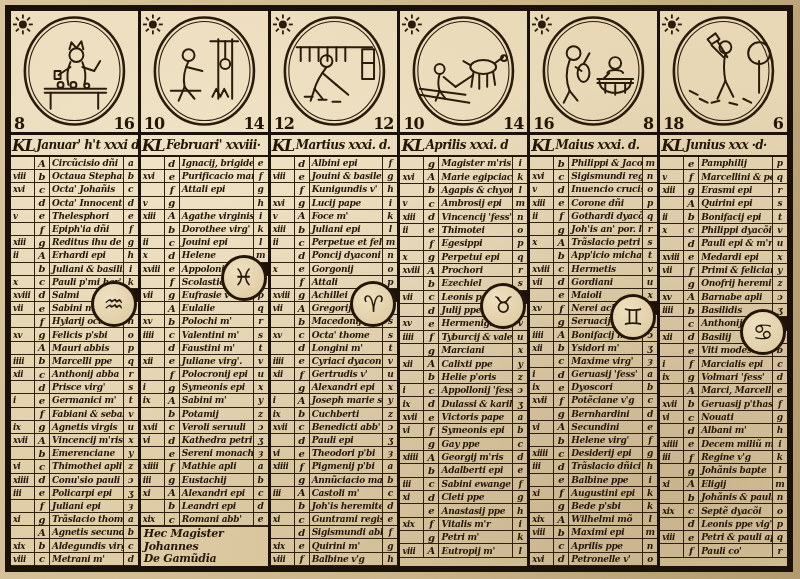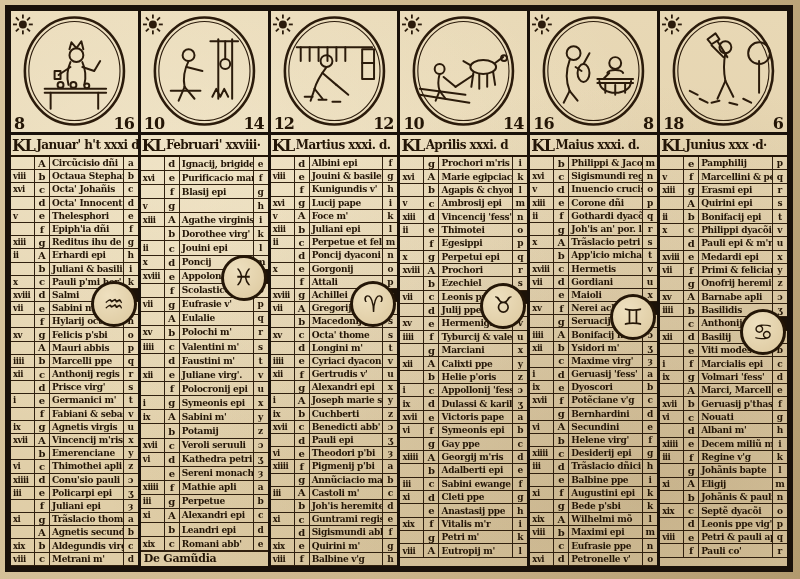--- a/index.html
+++ b/index.html
@@ -20,21 +20,21 @@
   }
   
   #pictures-row{height:121px;display:flex;border-bottom:3px solid #19110a;flex:0 0 auto;}
   .pic-cell{flex:1 1 0;position:relative;border-right:3px solid #19110a;min-width:0;}
   .pic-cell:last-child{border-right:none;}
   .pic-cell svg{position:absolute;left:0;top:0;width:100%;height:100%;}
   .corner-num{position:absolute;bottom:0;font-size:16px;font-weight:bold;line-height:1;letter-spacing:-1px;}
   .corner-num.l{left:3px;} .corner-num.r{right:4px;}
   
   #months-row{flex:1 1 auto;display:flex;min-height:0;}
-  .month{flex:1 1 0;display:flex;flex-direction:column;border-right:3px solid #19110a;min-width:0;position:relative;}
+  .month{flex:1 1 0;display:flex;flex-direction:column;border-right:3px solid #19110a;min-width:0;position:relative;font-style:italic;}
   .month:last-child{border-right:none;}
   .month-header{height:20px;flex:0 0 auto;display:flex;align-items:center;border-bottom:2.5px solid #241607;overflow:hidden;white-space:nowrap;}
   .kl{font-weight:bold;font-size:16px;letter-spacing:-1.5px;padding:0 2px 0 1px;}
   .mtitle{font-weight:bold;font-size:12px;letter-spacing:-0.6px;}
   .rows{flex:1 1 auto;display:flex;flex-direction:column;min-height:0;}
   .day-row{flex:1 1 0;display:grid;grid-template-columns:24px 15px 1fr 14px;min-height:0;border-bottom:1px solid #30200f;}
   .rows .day-row:last-child{border-bottom-width:1.5px;}
   .cell{display:flex;align-items:center;overflow:hidden;border-right:1px solid #30200f;min-width:0;}
   .gn{font-size:8.5px;font-weight:bold;padding-left:2px;letter-spacing:-0.5px;}
   .dl{font-size:10px;font-weight:bold;justify-content:center;}
@@ -378,21 +378,21 @@
           </div>
           <div class="day-row">
             <span class="cell gn">iiii</span>
             <span class="cell dl">b</span>
             <span class="cell saint">Marcelli ppe</span>
             <span class="cell ll">q</span>
           </div>
           <div class="day-row">
             <span class="cell gn">xii</span>
             <span class="cell dl">c</span>
-            <span class="cell saint">Anthonij regis</span>
+            <span class="cell saint">Anthonij abba</span>
             <span class="cell ll">r</span>
           </div>
           <div class="day-row">
             <span class="cell gn"></span>
             <span class="cell dl">d</span>
             <span class="cell saint">Prisce virg'</span>
             <span class="cell ll">s</span>
           </div>
           <div class="day-row">
             <span class="cell gn">i</span>
@@ -491,21 +491,21 @@
           </div>
           <div class="day-row">
             <span class="cell gn">xvi</span>
             <span class="cell dl">e</span>
             <span class="cell saint">Purificacio marie</span>
             <span class="cell ll">f</span>
           </div>
           <div class="day-row">
             <span class="cell gn"></span>
             <span class="cell dl">f</span>
-            <span class="cell saint">Blasij epi</span>
+            <span class="cell saint">Attali epi</span>
             <span class="cell ll">g</span>
           </div>
           <div class="day-row">
             <span class="cell gn">v</span>
             <span class="cell dl">g</span>
             <span class="cell saint"></span>
             <span class="cell ll">h</span>
           </div>
           <div class="day-row">
             <span class="cell gn">xiii</span>
@@ -521,21 +521,21 @@
           </div>
           <div class="day-row">
             <span class="cell gn">ii</span>
             <span class="cell dl">c</span>
             <span class="cell saint">Jouini epi</span>
             <span class="cell ll">l</span>
           </div>
           <div class="day-row">
             <span class="cell gn">x</span>
             <span class="cell dl">d</span>
-            <span class="cell saint">Poncij</span>
+            <span class="cell saint">Helene</span>
             <span class="cell ll">m</span>
           </div>
           <div class="day-row">
             <span class="cell gn">xviii</span>
             <span class="cell dl">e</span>
             <span class="cell saint">Appolonie</span>
             <span class="cell ll inv">n</span>
           </div>
           <div class="day-row">
             <span class="cell gn"></span>
@@ -623,21 +623,21 @@
           </div>
           <div class="day-row">
             <span class="cell gn">xiiii</span>
             <span class="cell dl">f</span>
             <span class="cell saint">Mathie apli</span>
             <span class="cell ll">a</span>
           </div>
           <div class="day-row">
             <span class="cell gn">iii</span>
             <span class="cell dl">g</span>
-            <span class="cell saint">Perpetue</span>
+            <span class="cell saint">Eustachij</span>
             <span class="cell ll">b</span>
           </div>
           <div class="day-row">
             <span class="cell gn">xi</span>
             <span class="cell dl">A</span>
             <span class="cell saint">Alexandri epi</span>
             <span class="cell ll">c</span>
           </div>
           <div class="day-row">
             <span class="cell gn"></span>
@@ -646,20 +646,21 @@
             <span class="cell ll">d</span>
           </div>
           <div class="day-row">
             <span class="cell gn">xix</span>
             <span class="cell dl">c</span>
             <span class="cell saint">Romani abb'</span>
             <span class="cell ll">e</span>
           </div>
         </div>
         <div class="colophon">
+          <div>Hec Magister Johannes</div>
           <div>De Gamũdia</div>
         </div>
         <div class="zodiac" style="top: 119.521px;">
           <span>♓</span>
         </div>
       </div>
       <div class="month">
         <div class="month-header">
           <span class="kl">KL</span>
           <span class="mtitle">Martius xxxi. d.</span>
@@ -858,21 +859,21 @@
       </div>
       <div class="month">
         <div class="month-header">
           <span class="kl">KL</span>
           <span class="mtitle">Aprilis xxxi. d</span>
         </div>
         <div class="rows">
           <div class="day-row">
             <span class="cell gn"></span>
             <span class="cell dl">g</span>
-            <span class="cell saint">Prochori m'ris</span>
+            <span class="cell saint">Magister m'ris</span>
             <span class="cell ll">i</span>
           </div>
           <div class="day-row">
             <span class="cell gn">xvi</span>
             <span class="cell dl">A</span>
             <span class="cell saint">Marie egipciace</span>
             <span class="cell ll">k</span>
           </div>
           <div class="day-row">
             <span class="cell gn"></span>
@@ -1224,21 +1225,21 @@
           </div>
           <div class="day-row">
             <span class="cell gn">viii</span>
             <span class="cell dl">b</span>
             <span class="cell saint">Maximi epi</span>
             <span class="cell ll">m</span>
           </div>
           <div class="day-row">
             <span class="cell gn"></span>
             <span class="cell dl">c</span>
-            <span class="cell saint">Eufrasie ppe</span>
+            <span class="cell saint">Aprilis ppe</span>
             <span class="cell ll">n</span>
           </div>
           <div class="day-row">
             <span class="cell gn">xvi</span>
             <span class="cell dl">d</span>
             <span class="cell saint">Petronelle v'</span>
             <span class="cell ll">o</span>
           </div>
         </div>
         <div class="zodiac" style="top: 159.213px;">

